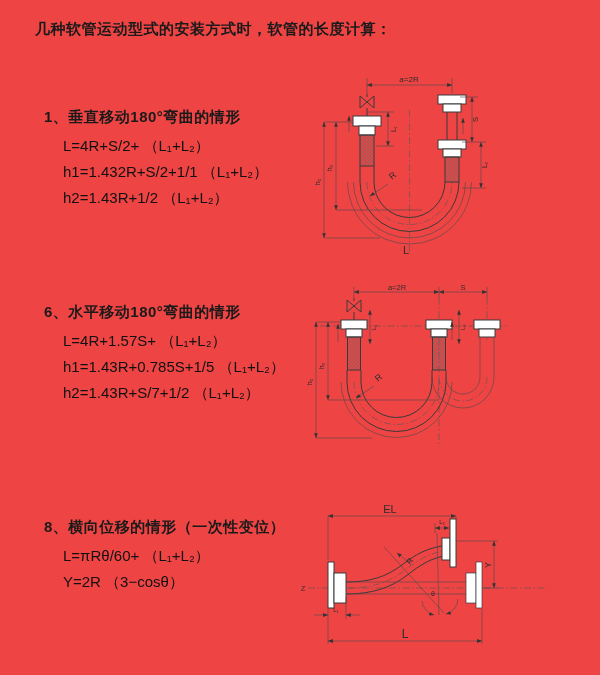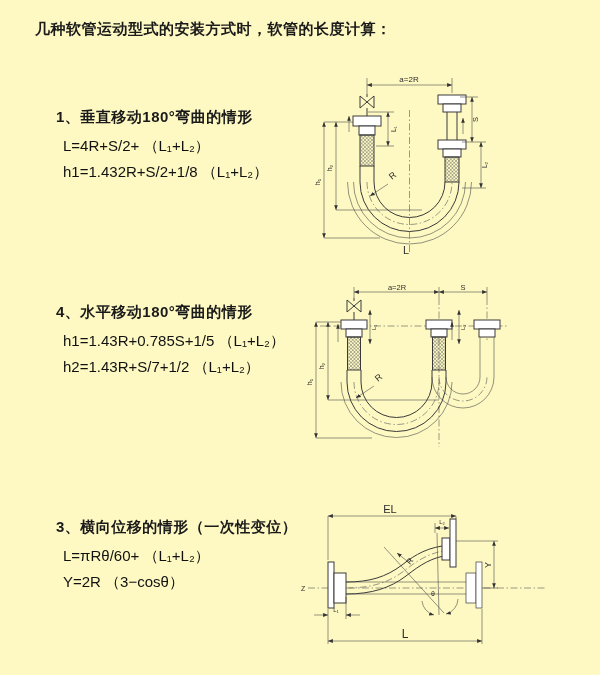--- a/index.html
+++ b/index.html
@@ -1,41 +1,42 @@
 <!DOCTYPE html>
 <html><head>
 <meta charset="utf-8">
 <style>
   html,body{margin:0;padding:0;background:#fff;}
-  .page{position:relative;width:600px;height:675px;background:#fef9c3;overflow:hidden;
+  .page{position:relative;width:600px;height:675px;background:#ef4444;overflow:hidden;
         font-family:"Liberation Sans",sans-serif;color:#1a1a1a;}
   .title{position:absolute;left:35px;top:20px;font-size:15px;font-weight:700;letter-spacing:.5px;}
   .section{position:absolute;left:44px;}
-  .sec-heading{font-size:15px;font-weight:700;line-height:20px;letter-spacing:.5px;margin-left:12px;}
+  .sec-heading{font-size:15px;font-weight:700;line-height:20px;letter-spacing:.5px;}
   .formulas{margin-left:19px;margin-top:6px;}
   .formula{font-size:15px;font-weight:400;line-height:26px;color:#111;white-space:pre;}
   .diagram{position:absolute;}
   svg text{fill:#2d2d2d;font-family:"Liberation Sans",sans-serif;}
   .ln{stroke:#3a3a3a;stroke-width:1;fill:none;}
   .thin{stroke:#4a4a4a;stroke-width:.6;fill:none;}
   .cl{stroke:#555;stroke-width:.6;fill:none;stroke-dasharray:7 2.5 1.5 2.5;}
   .fit{fill:#fff;stroke:#3a3a3a;stroke-width:1;}
 </style>
 </head>
 <body>
 
 <div class="page">
 
   <div class="title">几种软管运动型式的安装方式时，软管的长度计算：</div>
 
   <div class="section" style="top:107px;">
     <div class="sec-heading">1、垂直移动180°弯曲的情形</div>
     <div class="formulas">
       <div class="formula">L=4R+S/2+ （L₁+L₂）</div>
-      <div class="formula">h1=1.432R+S/2+1/8 （L₁+L₂）</div>
+      <div class="formula">h1=1.432R+S/2+1/1 （L₁+L₂）</div>
+      <div class="formula">h2=1.43R+1/2 （L₁+L₂）</div>
     </div>
   </div>
 
   <svg class="diagram" style="left:302px;top:70px;" width="288" height="192" viewBox="0 0 288 192">
     <defs>
       <marker id="a1" viewBox="0 0 10 10" refX="9" refY="5" markerWidth="9" markerHeight="9" orient="auto-start-reverse">
         <path d="M0,1.5 L9,5 L0,8.5 z" fill="#333"></path>
       </marker>
       <pattern id="br1" patternUnits="userSpaceOnUse" width="3.5" height="3.5">
         <path d="M0,3.5 L3.5,0 M0,0 L3.5,3.5" stroke="#666" stroke-width=".5"></path>
@@ -106,22 +107,23 @@
     <line class="thin" x1="158" y1="27" x2="176" y2="27"></line>
     <line class="thin" x1="160" y1="72" x2="184" y2="72"></line>
     <line class="thin" x1="170" y1="27" x2="170" y2="72" marker-start="url(#a1)" marker-end="url(#a1)"></line>
     <text x="176" y="52" font-size="7.5" transform="rotate(-90 176 52)">S</text>
     <line class="thin" x1="160" y1="118" x2="184" y2="118"></line>
     <line class="thin" x1="179" y1="72" x2="179" y2="118" marker-start="url(#a1)" marker-end="url(#a1)"></line>
     <text x="185" y="98" font-size="6.5" transform="rotate(-90 185 98)">L₂</text>
   </svg>
 
   <div class="section" style="top:302px;">
-    <div class="sec-heading">4、水平移动180°弯曲的情形</div>
+    <div class="sec-heading">6、水平移动180°弯曲的情形</div>
     <div class="formulas">
+      <div class="formula">L=4R+1.57S+ （L₁+L₂）</div>
       <div class="formula">h1=1.43R+0.785S+1/5 （L₁+L₂）</div>
       <div class="formula">h2=1.43R+S/7+1/2 （L₁+L₂）</div>
     </div>
   </div>
 
   <svg class="diagram" style="left:302px;top:282px;" width="290" height="176" viewBox="0 0 290 176">
     <defs>
       <marker id="a2" viewBox="0 0 10 10" refX="9" refY="5" markerWidth="9" markerHeight="9" orient="auto-start-reverse">
         <path d="M0,1.5 L9,5 L0,8.5 z" fill="#333"></path>
       </marker>
@@ -197,21 +199,21 @@
     <line class="thin" x1="14" y1="40" x2="39" y2="40"></line>
     <line class="thin" x1="14" y1="40" x2="14" y2="156" marker-start="url(#a2)" marker-end="url(#a2)"></line>
     <text x="10" y="100" font-size="7" text-anchor="middle" transform="rotate(-90 10 100)">h₁</text>
     <line class="thin" x1="26" y1="40" x2="26" y2="118" marker-start="url(#a2)" marker-end="url(#a2)"></line>
     <text x="22" y="84" font-size="7" text-anchor="middle" transform="rotate(-90 22 84)">h₂</text>
     <line class="thin" x1="14" y1="156" x2="70" y2="156"></line>
     <line class="thin" x1="26" y1="118" x2="137" y2="118"></line>
   </svg>
 
   <div class="section" style="top:517px;">
-    <div class="sec-heading">3、横向位移的情形（一次性变位）</div>
+    <div class="sec-heading">8、横向位移的情形（一次性变位）</div>
     <div class="formulas">
       <div class="formula">L=πRθ/60+ （L₁+L₂）</div>
       <div class="formula">Y=2R （3−cosθ）</div>
     </div>
   </div>
 
   <svg class="diagram" style="left:298px;top:503px;" width="302" height="152" viewBox="0 0 302 152">
     <defs>
       <marker id="a3" viewBox="0 0 10 10" refX="9" refY="5" markerWidth="9" markerHeight="9" orient="auto-start-reverse">
         <path d="M0,1.5 L9,5 L0,8.5 z" fill="#333"></path>

